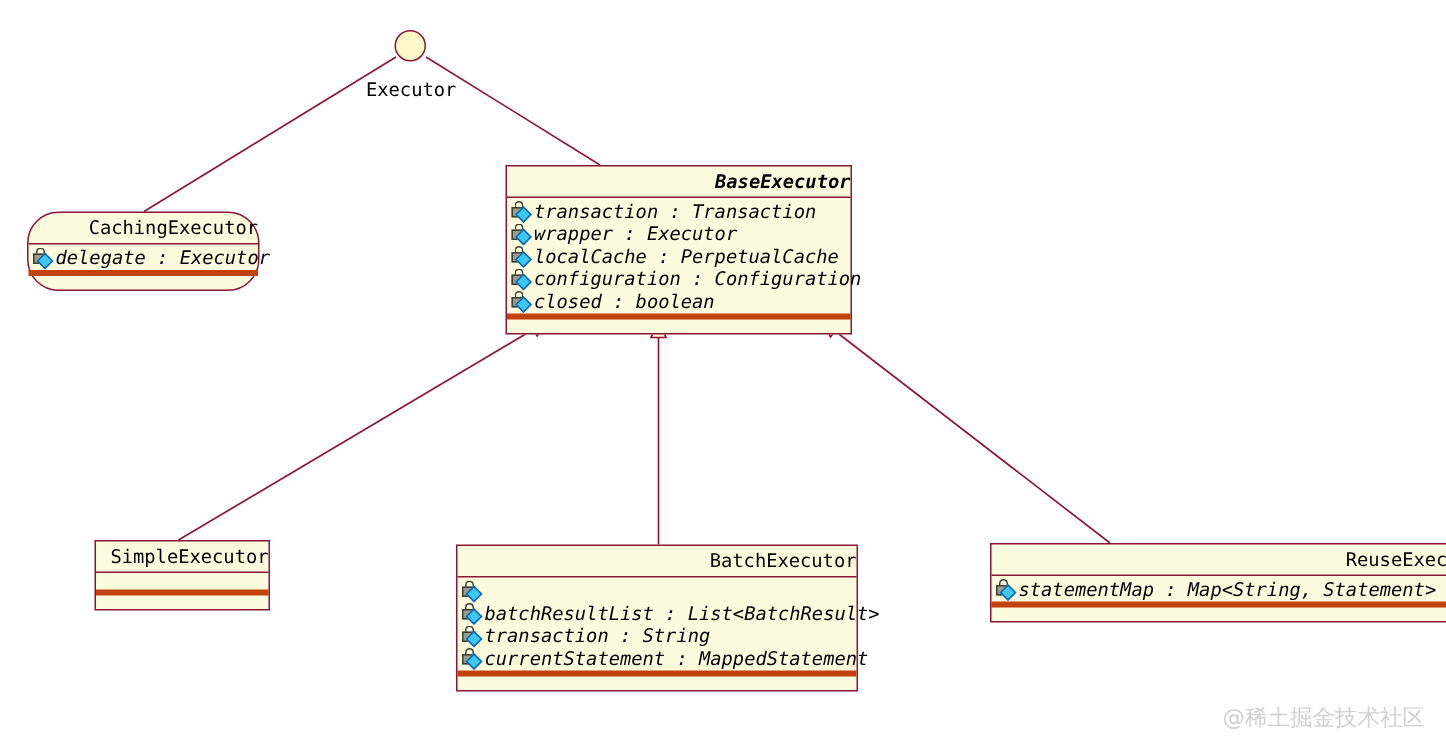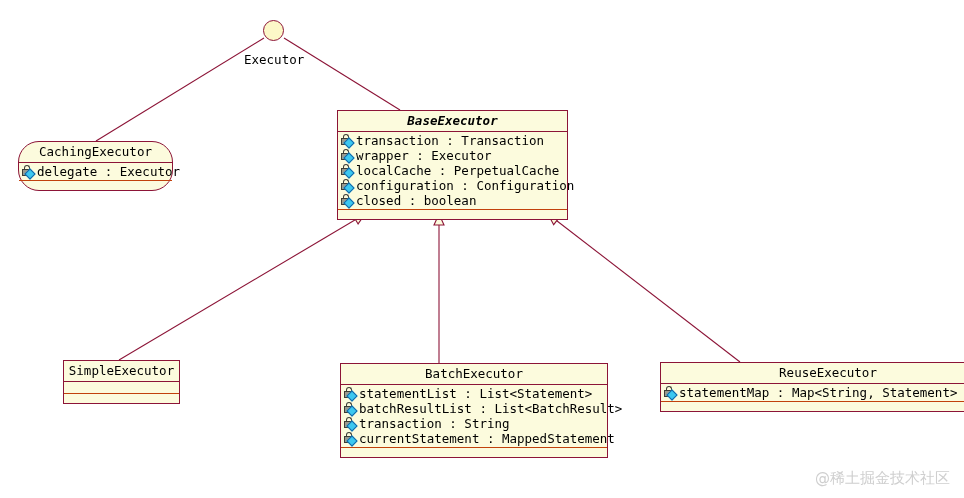--- a/index.html
+++ b/index.html
@@ -33,37 +33,38 @@
 
   
   .uml-class {
     position: absolute;
     border: 1px solid #8c1437;
     background: #fcfbdd;
     box-sizing: border-box;
     z-index: 2;
   }
   .uml-title {
-    text-align: center;
+    text-align: right;
     font-size: 12.5px;
     color: #000000;
     line-height: 17px;
     height: 19px;
     padding-top: 1px;
     border-bottom: 1px solid #8c1437;
     white-space: nowrap;
     overflow: hidden;
   }
   .uml-title.abstract {
     font-style: italic;
     font-weight: bold;
   }
   .uml-attrs {
-    border-bottom: 1px solid #c2410c;
+    border-bottom: 4px solid #c2410c;
     padding: 1px 0 1px 0;
+    font-style: italic;
   }
   .uml-attrs.empty {
     height: 9px;
   }
   .uml-ops {
     height: 9px;
   }
   .uml-attr {
     display: flex;
     align-items: center;
@@ -238,30 +239,29 @@
     </div>
     <div class="uml-ops"></div>
   </div>
 
   <div class="uml-class" style="left:63px; top:360px; width:117px;">
     <div class="uml-title">SimpleExecutor</div>
     <div class="uml-attrs empty"></div>
     <div class="uml-ops"></div>
   </div>
 
-  <div class="uml-class" style="left:304px; top:363px; width:268px;margin-left:36px;">
+  <div class="uml-class" style="left:304px; top:363px; width:268px;">
     <div class="uml-title">BatchExecutor</div>
     <div class="uml-attrs">
       <div class="uml-attr">
         <span class="icon-protected-field">
           <span class="lock-shackle"></span>
             <span class="lock-body"></span>
             <span class="field-diamond"></span>
         </span>
-        <span class="attr-text">statementList : List&lt;Statement&gt;</span>
       </div>
       <div class="uml-attr">
         <span class="icon-protected-field">
           <span class="lock-shackle"></span>
             <span class="lock-body"></span>
             <span class="field-diamond"></span>
         </span>
         <span class="attr-text">batchResultList : List&lt;BatchResult&gt;</span>
       </div>
       <div class="uml-attr">

